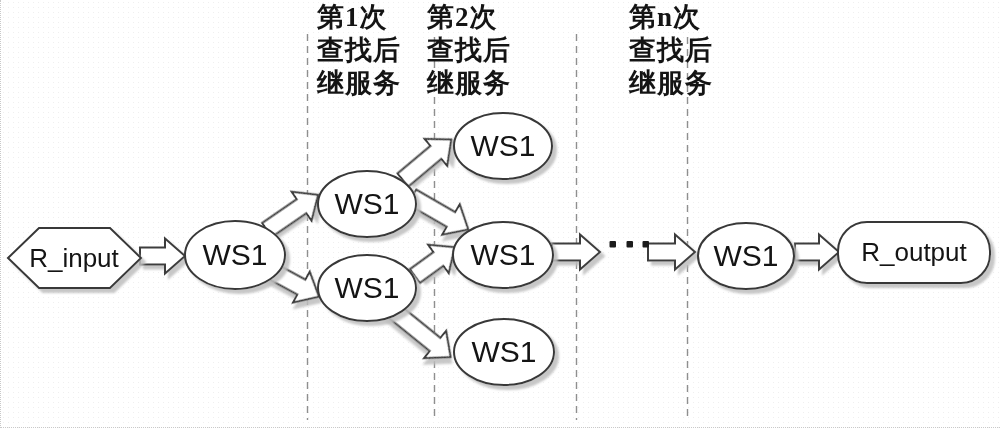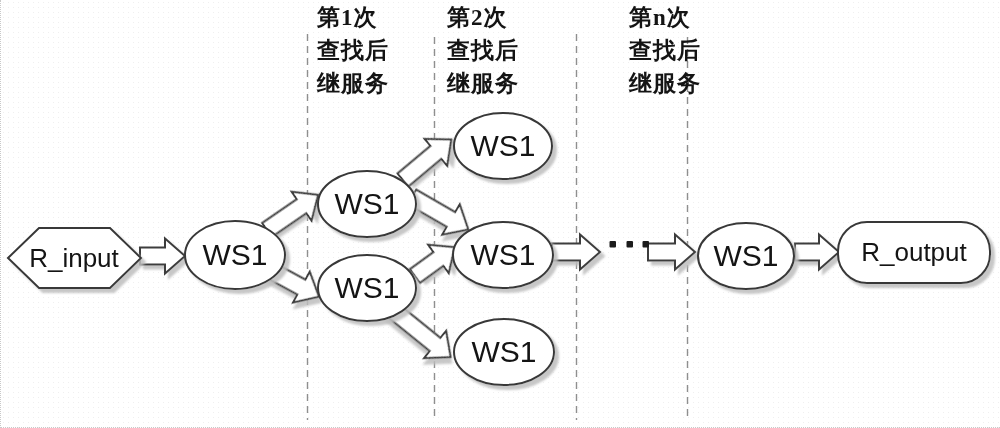--- a/index.html
+++ b/index.html
@@ -19,21 +19,21 @@
   .shape{fill:#ffffff;stroke:#383838;stroke-width:2;}
   .arrow{fill:#ffffff;stroke:#3d3d3d;stroke-width:2;stroke-linejoin:miter;}
   .dash{stroke:#8f8f8f;stroke-width:1.4;stroke-dasharray:7 5;fill:none;}
   .node-text{font:30px "Liberation Sans",sans-serif;fill:#141414;text-anchor:middle;}
   .io-text{font:26px "Liberation Sans",sans-serif;fill:#141414;text-anchor:middle;}
   .dot{fill:#1c1c1c;}
   .col-label{
     position:absolute;
     white-space:pre-line;
     font-family:"Liberation Serif",serif;
-    font-size:23px;line-height:33px;font-weight:600;
+    font-size:27px;line-height:33px;font-weight:600;
     letter-spacing:1px;color:#141414;
   }
 </style>
 </head>
 <body>
 
 <div class="stage">
 
   <svg class="canvas" width="1000" height="428" viewBox="0 0 1000 428">
     <defs>
@@ -94,20 +94,20 @@
     <g>
       <rect class="dot" x="608.5" y="241" width="6.5" height="6.5" rx="1"></rect>
       <rect class="dot" x="625.5" y="241" width="6.5" height="6.5" rx="1"></rect>
       <rect class="dot" x="641.5" y="241" width="6.5" height="6.5" rx="1"></rect>
     </g>
   </svg>
 
   <div class="col-label" style="left:316px;top:1px;">第1次
 查找后
 继服务</div>
-  <div class="col-label" style="left:446px;top:1px;">第2次
+  <div class="col-label" style="left:426px;top:1px;">第2次
 查找后
 继服务</div>
   <div class="col-label" style="left:588px;top:1px;margin-left:40px;">第n次
 查找后
 继服务</div>
 
 </div>
 
 </body></html>

